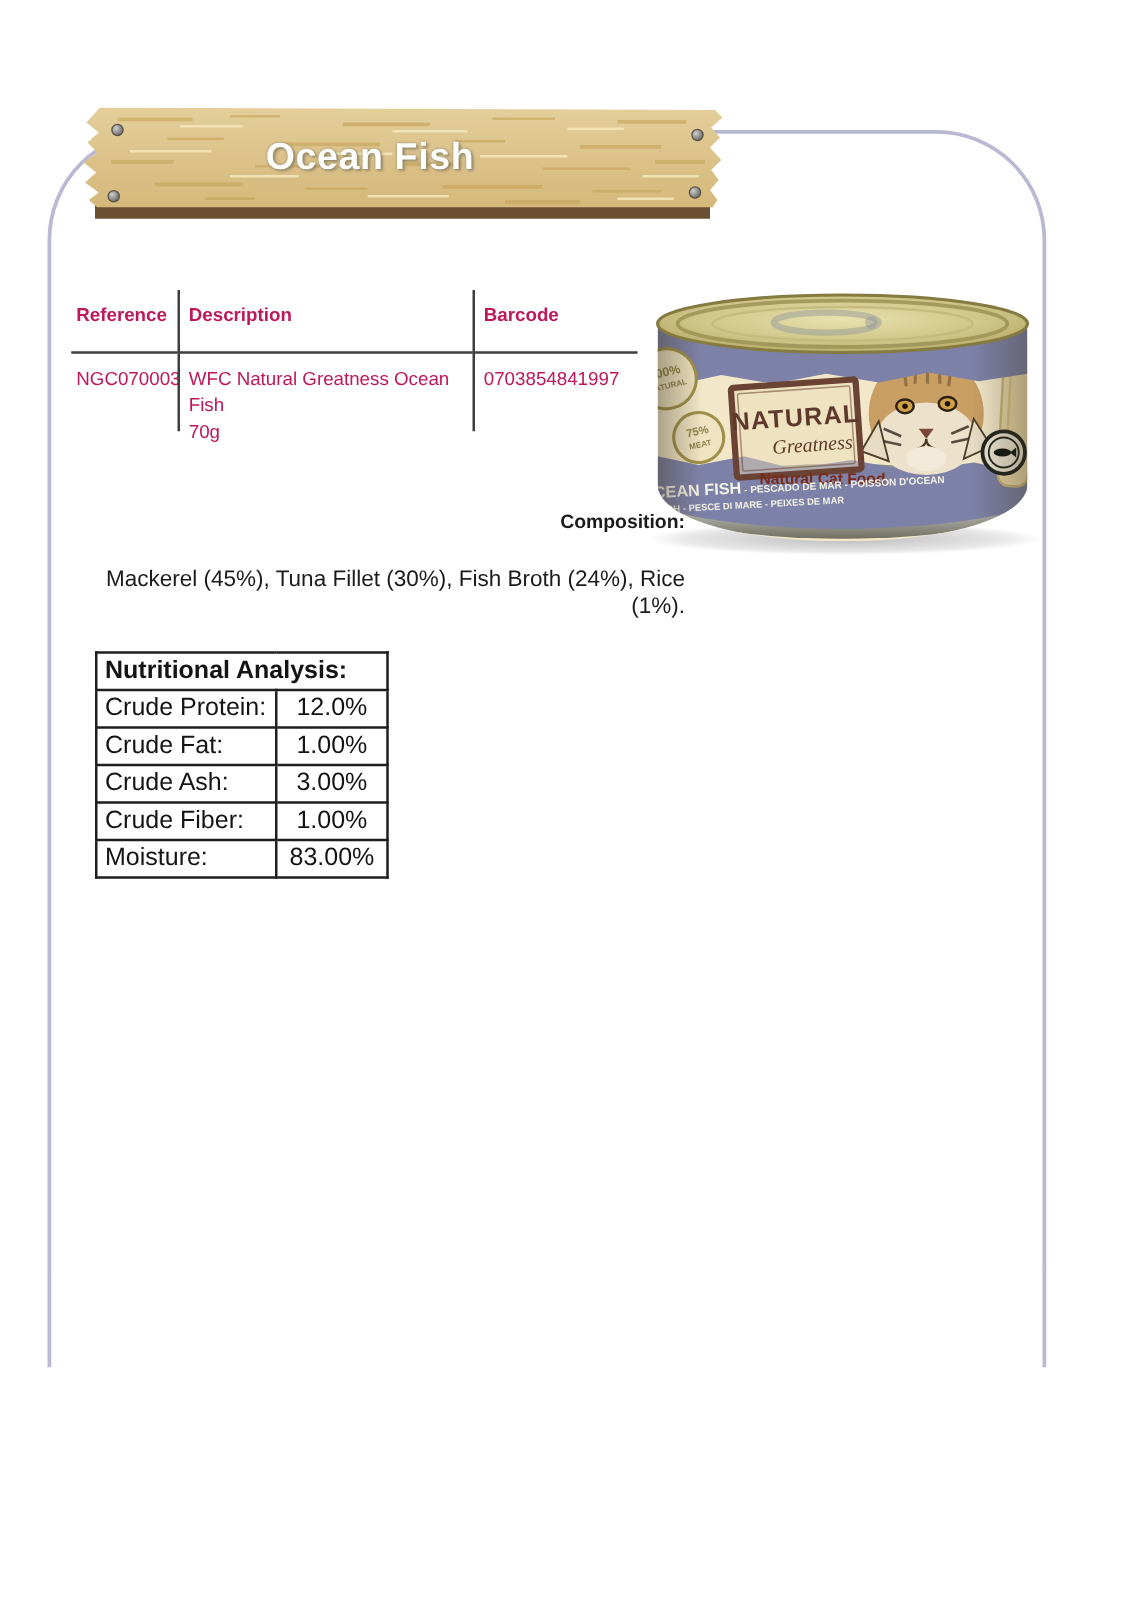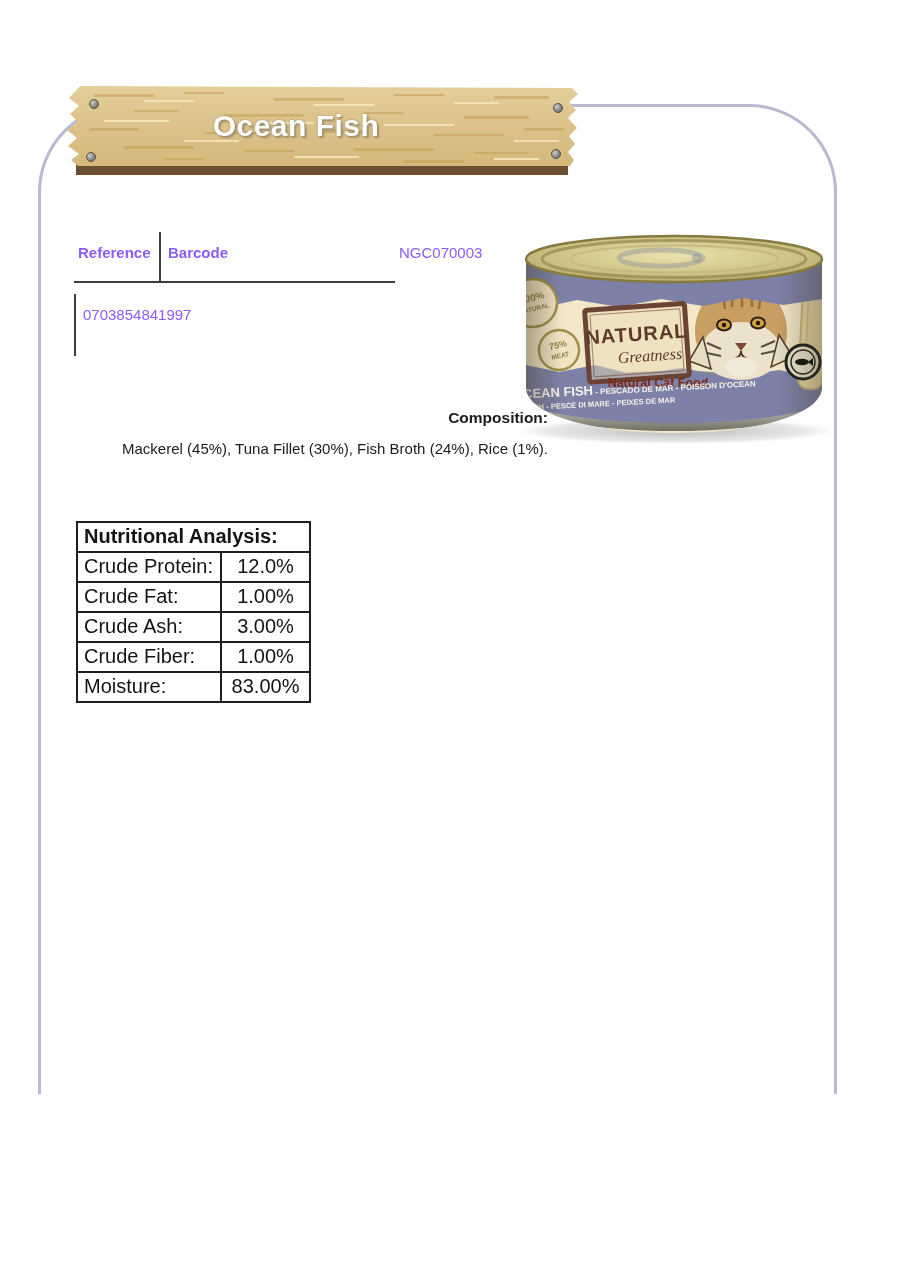--- a/index.html
+++ b/index.html
@@ -19,32 +19,32 @@
   .sign-wrap { position:absolute; left:64px; top:84px; width:516px; height:98px; }
   .sign-title {
     position:absolute; left:64px; top:86px; width:516px; height:80px;
     display:flex; align-items:center; justify-content:center;
     transform:translateX(-26px);
     font-size:30px; font-weight:700; color:#fdfdfb; letter-spacing:0.5px;
     text-shadow:0 0 2px rgba(125,118,96,0.85), 2px 2px 2px rgba(125,118,96,0.6);
   }
   
   .prod-table {
-    position:absolute; left:74px; top:232px; width:453px;
+    position:absolute; left:57px; top:232px; width:453px;
     display:grid; grid-template-columns:85px 236px 132px;
-    font-size:15px; color:#8b5cf6;
+    font-size:15px; color:#be185d;
   }
   .prod-table .h { font-weight:700; height:51px; padding:12px 4px 0 4px;
     border-bottom:2px solid #3f3f3f; }
   .prod-table .c { height:62px; padding:10px 4px 0 4px; line-height:21px; }
   .prod-table .bl { border-left:2px solid #3f3f3f; padding-left:7px; }
   
   .composition { position:absolute; left:78px; top:409px; width:470px; color:#1b1b1b;text-align:right; }
   .composition .lab { font-weight:700; font-size:15.5px; }
-  .composition .txt { margin-top:13px; font-size:15px; }
+  .composition .txt { margin-top:26px; font-size:18px; }
   
   .nut-table {
     position:absolute; left:76px; top:521px; width:235px;
     border-collapse:collapse; font-size:20px; color:#141414;
   }
   .nut-table td {
     border:2px solid #1f1f1f; padding:2px 6px 3px 6px; height:25px;
     background:#ffffff;
   }
   .nut-table td.title { font-weight:700; }
@@ -124,22 +124,27 @@
         <circle cx="494" cy="24" r="4.5" fill="url(#nailGrad)" stroke="#5a5443" stroke-width="1"></circle>
         <circle cx="27" cy="73" r="4.5" fill="url(#nailGrad)" stroke="#5a5443" stroke-width="1"></circle>
         <circle cx="492" cy="70" r="4.5" fill="url(#nailGrad)" stroke="#5a5443" stroke-width="1"></circle>
       </g>
     </svg>
   </div>
   <div class="sign-title">Ocean Fish</div>
 
   <div class="prod-table">
     <div class="h">Reference</div>
+    <div class="h bl">Description</div>
     <div class="h bl">Barcode</div>
     <div class="c">NGC070003</div>
+    <div class="c bl">
+      <span>WFC Natural Greatness Ocean Fish</span><br>
+      <span>70g</span>
+    </div>
     <div class="c bl">0703854841997</div>
   </div>
 
   <div class="can-wrap">
     <svg width="334" height="232" viewBox="0 0 334 232">
       <defs>
         <radialGradient id="shadowGrad" cx="0.5" cy="0.5" r="0.5">
           <stop offset="0" stop-color="rgba(60,60,60,0.35)"></stop>
           <stop offset="0.8" stop-color="rgba(60,60,60,0.12)"></stop>
           <stop offset="1" stop-color="rgba(60,60,60,0)"></stop>

